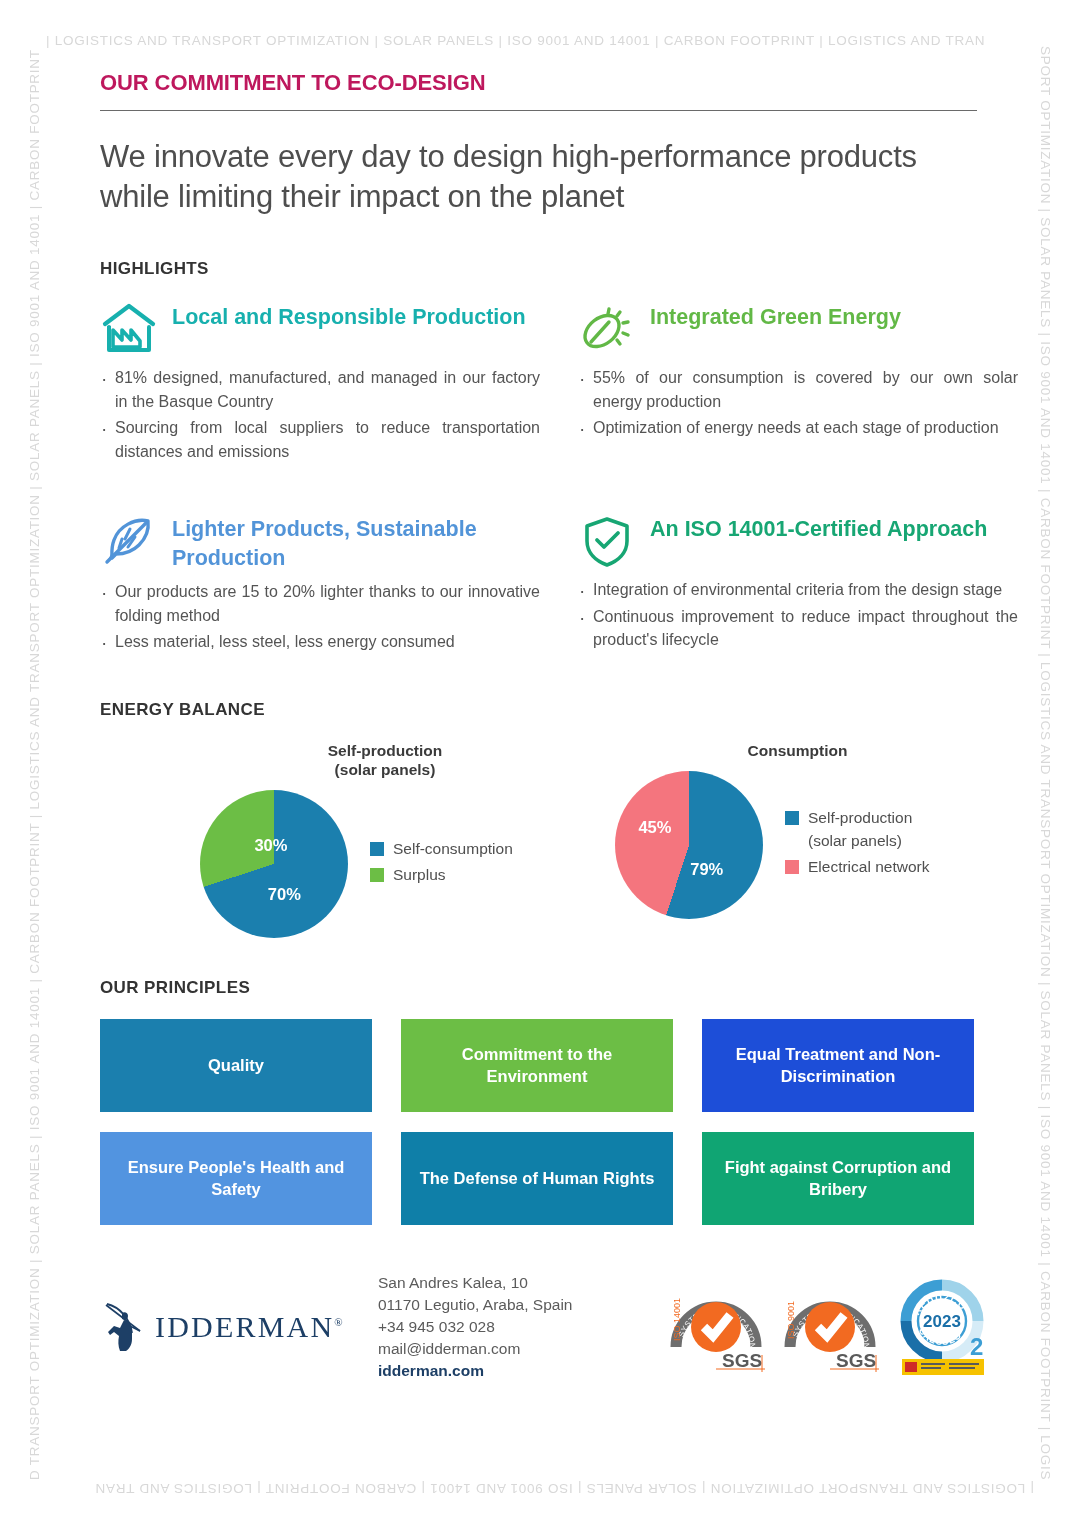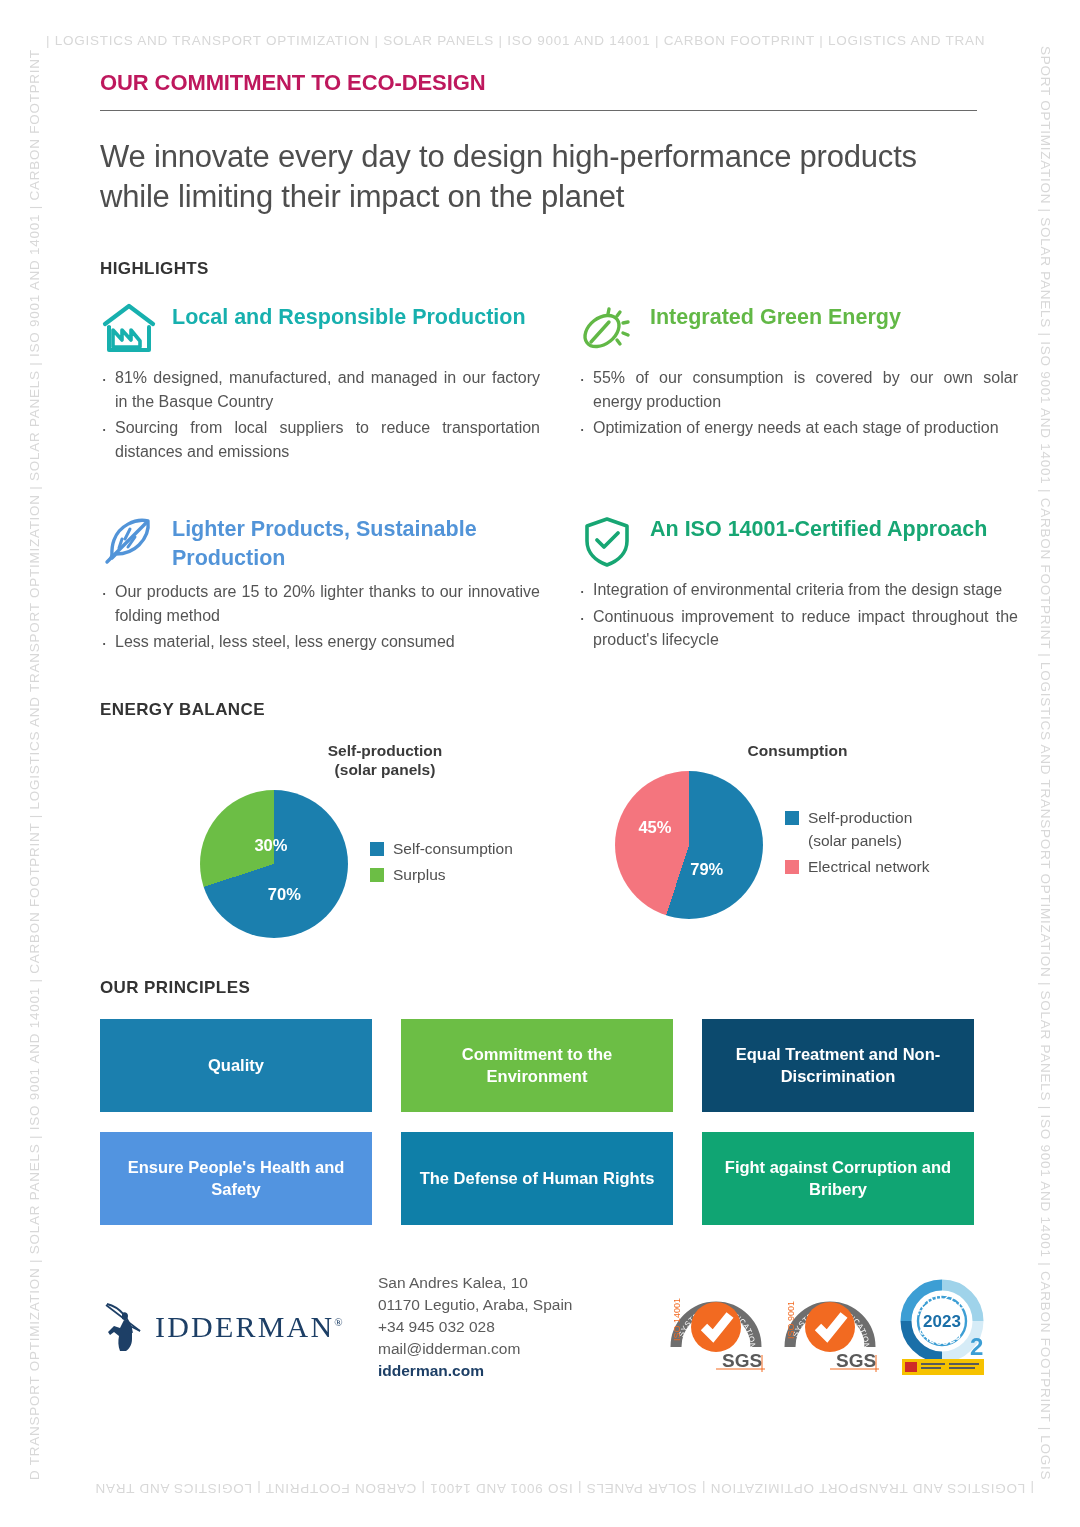--- a/index.html
+++ b/index.html
@@ -355,21 +355,21 @@
       </div>
     </div>
 
   </div>
 
   <div class="section-heading" style="margin-top:40px;">OUR PRINCIPLES</div>
 
   <div class="principles-grid">
     <div class="principle-box" id="pb0" style="background: rgb(27, 127, 174);">Quality</div>
     <div class="principle-box" id="pb1" style="background: rgb(108, 190, 69);">Commitment to the Environment</div>
-    <div class="principle-box" id="pb2" style="background: #0c4a6e;">Equal Treatment and Non-Discrimination</div>
+    <div class="principle-box" id="pb2" style="background: #1d4ed8;">Equal Treatment and Non-Discrimination</div>
     <div class="principle-box" id="pb3" style="background: rgb(82, 148, 224);">Ensure People's Health and Safety</div>
     <div class="principle-box" id="pb4" style="background: rgb(15, 127, 168);">The Defense of Human Rights</div>
     <div class="principle-box" id="pb5" style="background: rgb(16, 165, 115);">Fight against Corruption and Bribery</div>
   </div>
 
   <div class="footer">
 
     <div class="logo-wrap">
       <svg class="logo-mark" viewBox="0 0 46 52">
         <path d="M6 4 L40 30" stroke="#1d3f66" stroke-width="1.6" fill="none"></path>

